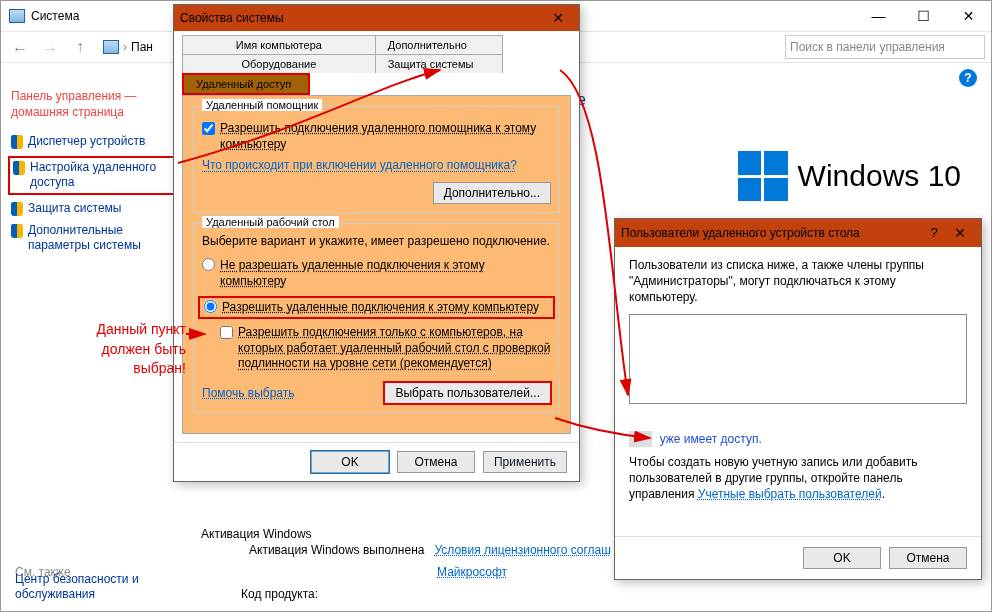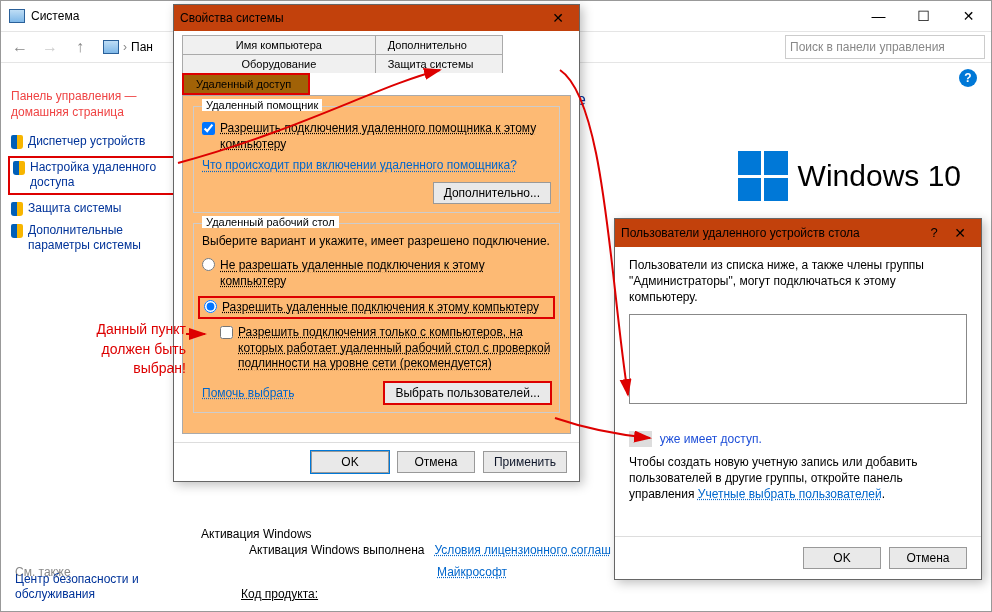--- a/index.html
+++ b/index.html
@@ -168,21 +168,21 @@
       </div>
     <div class="txt">Windows 10</div>
   </div>
 
   <div style="position:absolute;left:200px;bottom:70px;">Активация Windows</div>
   <div style="position:absolute;left:240px;bottom:54px;margin-left:8px;">
     <span>Активация Windows выполнена</span>&nbsp;&nbsp;
     <a class="link">Условия лицензионного соглаш</a>
   </div>
   <div style="position:absolute;left:436px;bottom:32px;" class="link">Майкрософт</div>
-  <div style="position:absolute;left:240px;bottom:10px;text-decoration:underline;">Код продукта:</div>
+  <div style="position:absolute;left:240px;bottom:10px;">Код продукта:</div>
   <div class="change-key">
     <span class="shield"></span>
     <span>Изменить ключ продукта</span>
   </div>
 </div>
 
 <div class="sysprops">
   <div class="dlg-titlebar">
     <span>Свойства системы</span>
     <div class="dlg-close">✕</div>

